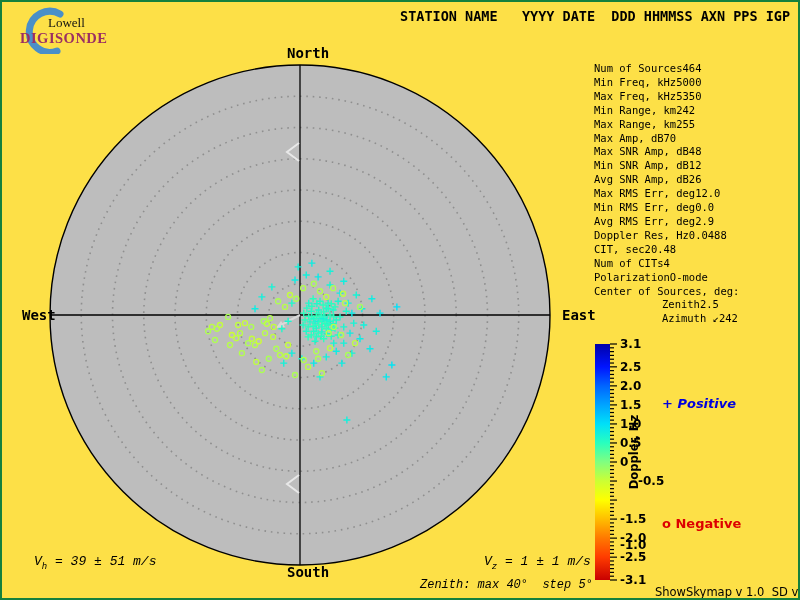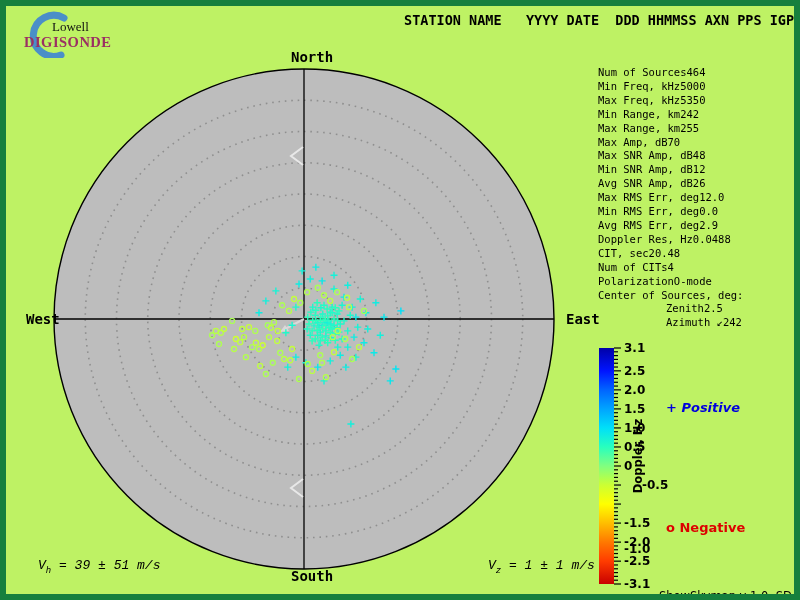--- a/index.html
+++ b/index.html
@@ -1,16 +1,16 @@
 <!DOCTYPE html>
 <html><head>
 <meta charset="utf-8">
 <style>
   html,body{margin:0;padding:0;background:#fff;}
-  #app{position:relative;width:800px;height:600px;background:#bef264;border:6px solid #15803d;
+  #app{position:relative;width:800px;height:600px;background:#fde047;border:2px solid #15803d;
        box-sizing:border-box;overflow:hidden;font-family:"DejaVu Sans Mono",monospace;}
   .abs{position:absolute;}
   .mono{font-family:"DejaVu Sans Mono",monospace;white-space:pre;}
   .hdr{font-weight:bold;font-size:13.5px;color:#000;line-height:17px;}
   .dirlabel{font-family:"DejaVu Sans Mono",monospace;font-weight:bold;font-size:14px;color:#000;padding-left:8px;}
   .stats{left:592px;top:60px;width:197px;font-size:10.5px;line-height:13.9px;color:#000;}
   .stat-row{display:flex;justify-content:flex-start;white-space:pre;}
   .stat-row .ind{padding-left:68px;}
   .cb-label{position:absolute;font-family:"DejaVu Sans",sans-serif;font-weight:bold;font-size:12px;color:#000;}
   .ital{font-family:Liberation Mono, monospace;font-style:oblique;font-size:13px;color:#000;white-space:pre;}
@@ -296,20 +296,21 @@
       <line x1="0" x2="7" y1="2" y2="2" stroke="#000" stroke-width="1.2"></line>
     </svg>
   <div id="cblabels"></div>
   <div class="abs doppler-rot" style="left:572px;top:443px;">Doppler, Hz</div>
 
   <div class="abs legend" style="left: 660px; top: 394px; color: rgb(0, 0, 221); font-style: italic;" id="poslegend">+ Positive</div>
   <div class="abs legend" style="left: 660px; top: 514px; color: rgb(221, 0, 0);" id="neglegend">o Negative</div>
 
   <div class="abs ital" style="left:32px;top:552px;"><span>V</span><sub>h</sub><span> = 39 ± 51 m/s</span></div>
   <div class="abs ital" style="left:482px;top:552px;"><span>V</span><sub>z</sub><span> = 1 ± 1 m/s</span></div>
+  <div class="abs ital" style="left:418px;top:576px;font-size:12px;">Zenith: max 40°  step 5°</div>
   <div class="abs version" style="left:653px;top:583px;">ShowSkymap v 1.0  SD v 5.1</div>
 <div class="cb-label" style="left: 618px; top: 335px;">3.1</div>
     <div class="cb-label" style="left: 618px; top: 357.839px;">2.5</div>
     <div class="cb-label" style="left: 618px; top: 376.871px;">2.0</div>
     <div class="cb-label" style="left: 618px; top: 395.903px;">1.5</div>
     <div class="cb-label" style="left: 618px; top: 414.935px;">1.0</div>
     <div class="cb-label" style="left: 618px; top: 433.968px;">0.5</div>
     <div class="cb-label" style="left: 618px; top: 453px;">0</div>
     <div class="cb-label" style="left: 636px; top: 472.032px;">-0.5</div>
     <div class="cb-label" style="left: 618px; top: 491.065px; margin-top: 45px;">-1.0</div>

